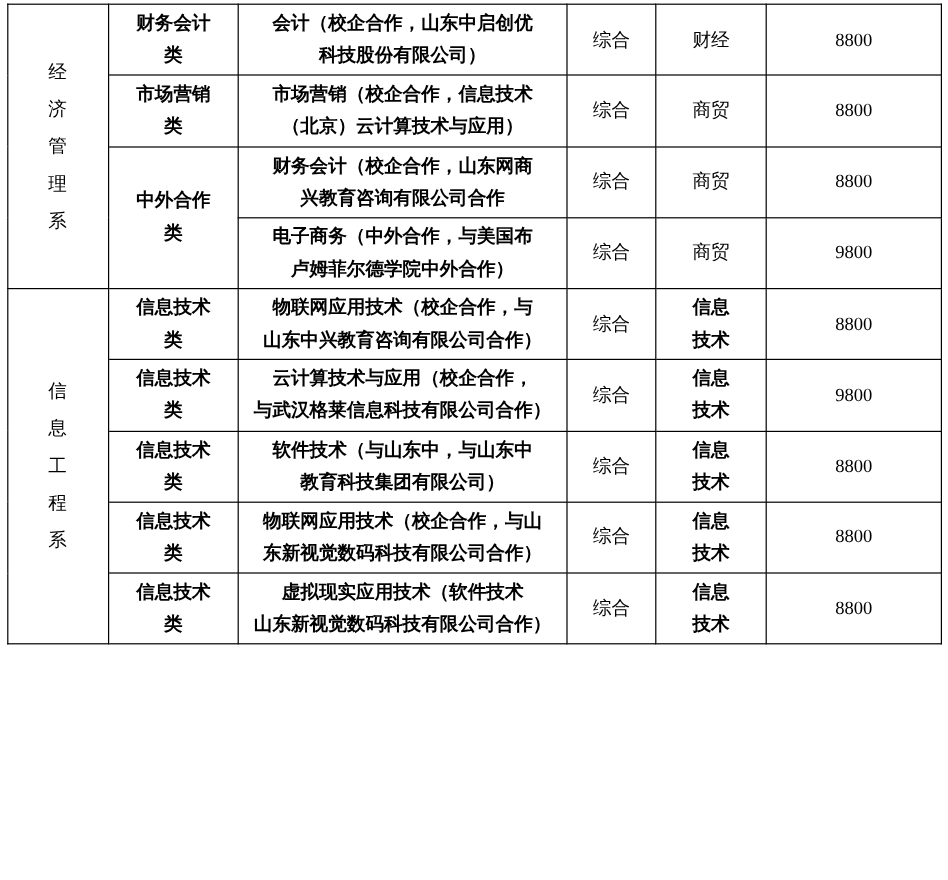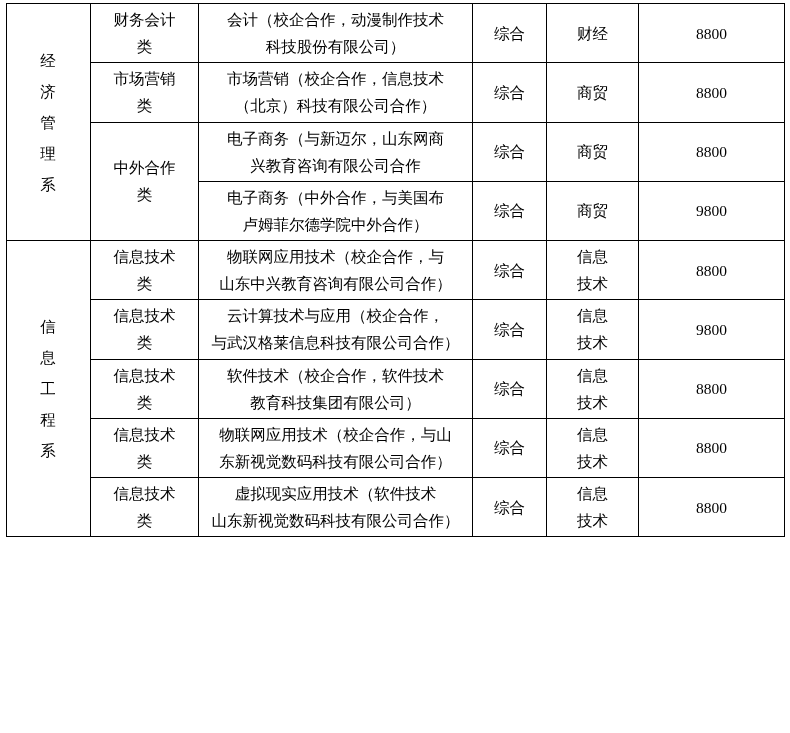--- a/index.html
+++ b/index.html
@@ -59,21 +59,21 @@
     line-height: 1.85;
     padding-left: 6px;
     padding-right: 6px;
   }
   .type-cell, .group-cell {
     line-height: 1.8;
   }
   .fee-cell {
     font-size: 15.5px;
   }
-  .nowrap-line { display: block; }
+  .nowrap-line { display: block; font-weight: bold; }
 </style>
 </head>
 <body>
 
 <div class="page">
   <table class="course-table">
     <colgroup>
       <col class="c-dept">
       <col class="c-cat">
       <col class="c-major">
@@ -89,49 +89,49 @@
           <span class="v">济</span>
           <span class="v">管</span>
           <span class="v">理</span>
           <span class="v">系</span>
         </td>
         <td class="cat-cell">
           <span class="nowrap-line">财务会计</span>
           <span class="nowrap-line">类</span>
         </td>
         <td class="major-cell">
-          <span class="nowrap-line">会计（校企合作，动漫制作技术</span>
+          <span class="nowrap-line">会计（校企合作，山东中启创优</span>
           <span class="nowrap-line">科技股份有限公司）</span>
         </td>
         <td class="type-cell">综合</td>
         <td class="group-cell">财经</td>
         <td class="fee-cell">8800</td>
       </tr>
 
       <tr>
         <td class="cat-cell">
           <span class="nowrap-line">市场营销</span>
           <span class="nowrap-line">类</span>
         </td>
         <td class="major-cell">
           <span class="nowrap-line">市场营销（校企合作，信息技术</span>
-          <span class="nowrap-line">（北京）科技有限公司合作）</span>
+          <span class="nowrap-line">（北京）云计算技术与应用）</span>
         </td>
         <td class="type-cell">综合</td>
         <td class="group-cell">商贸</td>
         <td class="fee-cell">8800</td>
       </tr>
 
       <tr>
         <td class="cat-cell" rowspan="2">
           <span class="nowrap-line">中外合作</span>
           <span class="nowrap-line">类</span>
         </td>
         <td class="major-cell">
-          <span class="nowrap-line">电子商务（与新迈尔，山东网商</span>
+          <span class="nowrap-line">财务会计（校企合作，山东网商</span>
           <span class="nowrap-line">兴教育咨询有限公司合作</span>
         </td>
         <td class="type-cell">综合</td>
         <td class="group-cell">商贸</td>
         <td class="fee-cell">8800</td>
       </tr>
 
       <tr>
         <td class="major-cell">
           <span class="nowrap-line">电子商务（中外合作，与美国布</span>
@@ -182,21 +182,21 @@
         </td>
         <td class="fee-cell">9800</td>
       </tr>
 
       <tr>
         <td class="cat-cell">
           <span class="nowrap-line">信息技术</span>
           <span class="nowrap-line">类</span>
         </td>
         <td class="major-cell">
-          <span class="nowrap-line">软件技术（校企合作，软件技术</span>
+          <span class="nowrap-line">软件技术（与山东中，与山东中</span>
           <span class="nowrap-line">教育科技集团有限公司）</span>
         </td>
         <td class="type-cell">综合</td>
         <td class="group-cell">
           <span class="nowrap-line">信息</span>
           <span class="nowrap-line">技术</span>
         </td>
         <td class="fee-cell">8800</td>
       </tr>
 

